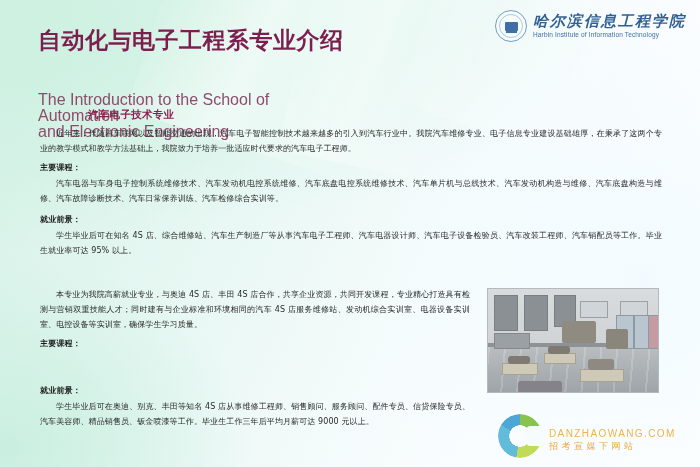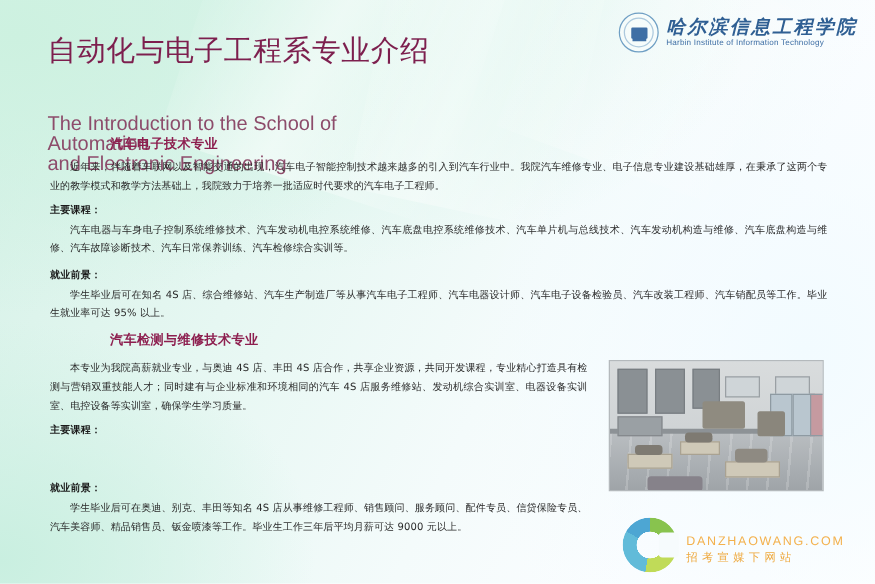--- a/index.html
+++ b/index.html
@@ -23,21 +23,21 @@
     background:linear-gradient(100deg,rgba(255,255,255,0) 0%,rgba(255,255,255,.55) 45%,rgba(255,255,255,0) 100%);
   }
   .streak.a{left:150px;top:-40px;width:230px;height:190px;transform:rotate(18deg);}
   .streak.b{left:300px;top:-60px;width:170px;height:230px;transform:rotate(12deg);opacity:.7;}
   .streak.c{left:420px;top:-30px;width:200px;height:170px;transform:rotate(20deg);opacity:.5;}
 
   
   .header{position:absolute;left:0;top:0;width:700px;height:100px;}
   .title-cn{
     position:absolute;left:38px;top:25px;
-    font-size:23px;font-weight:normal;letter-spacing:.5px;
+    font-size:23px;font-weight:bold;letter-spacing:.5px;
     color:#7d1f4e;
     font-family:"DejaVu Sans","Liberation Sans",sans-serif;
     white-space:nowrap;
   }
   .title-en{
     position:absolute;left:38px;top:55px;width:300px;
     font-size:16px;line-height:16px;color:#8d4c6b;
     white-space:pre-line;
     margin-top:37px;
   }
@@ -177,21 +177,20 @@
     </div>
   </div>
 
   <div class="sec-title s1-title">汽车电子技术专业</div>
   <div class="para s1-para">近年来，伴随着车联网以及智能交通的出现，汽车电子智能控制技术越来越多的引入到汽车行业中。我院汽车维修专业、电子信息专业建设基础雄厚，在秉承了这两个专业的教学模式和教学方法基础上，我院致力于培养一批适应时代要求的汽车电子工程师。</div>
   <div class="lbl s1-lbl1">主要课程：</div>
   <div class="para s1-c1">汽车电器与车身电子控制系统维修技术、汽车发动机电控系统维修、汽车底盘电控系统维修技术、汽车单片机与总线技术、汽车发动机构造与维修、汽车底盘构造与维修、汽车故障诊断技术、汽车日常保养训练、汽车检修综合实训等。</div>
   <div class="lbl s1-lbl2">就业前景：</div>
   <div class="para s1-c2">学生毕业后可在知名 4S 店、综合维修站、汽车生产制造厂等从事汽车电子工程师、汽车电器设计师、汽车电子设备检验员、汽车改装工程师、汽车销配员等工作。毕业生就业率可达 95% 以上。</div>
 
-  <div class="sec-title s2-title">汽车检测与维修技术专业</div>
   <div class="para s2-para">本专业为我院高薪就业专业，与奥迪 4S 店、丰田 4S 店合作，共享企业资源，共同开发课程，专业精心打造具有检测与营销双重技能人才；同时建有与企业标准和环境相同的汽车 4S 店服务维修站、发动机综合实训室、电器设备实训室、电控设备等实训室，确保学生学习质量。</div>
   <div class="lbl s2-lbl1">主要课程：</div>
   <div class="lbl s2-lbl2">就业前景：</div>
   <div class="para s2-c2">学生毕业后可在奥迪、别克、丰田等知名 4S 店从事维修工程师、销售顾问、服务顾问、配件专员、信贷保险专员、汽车美容师、精品销售员、钣金喷漆等工作。毕业生工作三年后平均月薪可达 9000 元以上。</div>
 
   <div class="photo" title="汽车实训室实景照片">
     <div class="ph-wall"></div>
     <div class="ph-base"></div>
     <div class="ph-floor"></div>
     <div class="ph-win ph-w1"></div>

